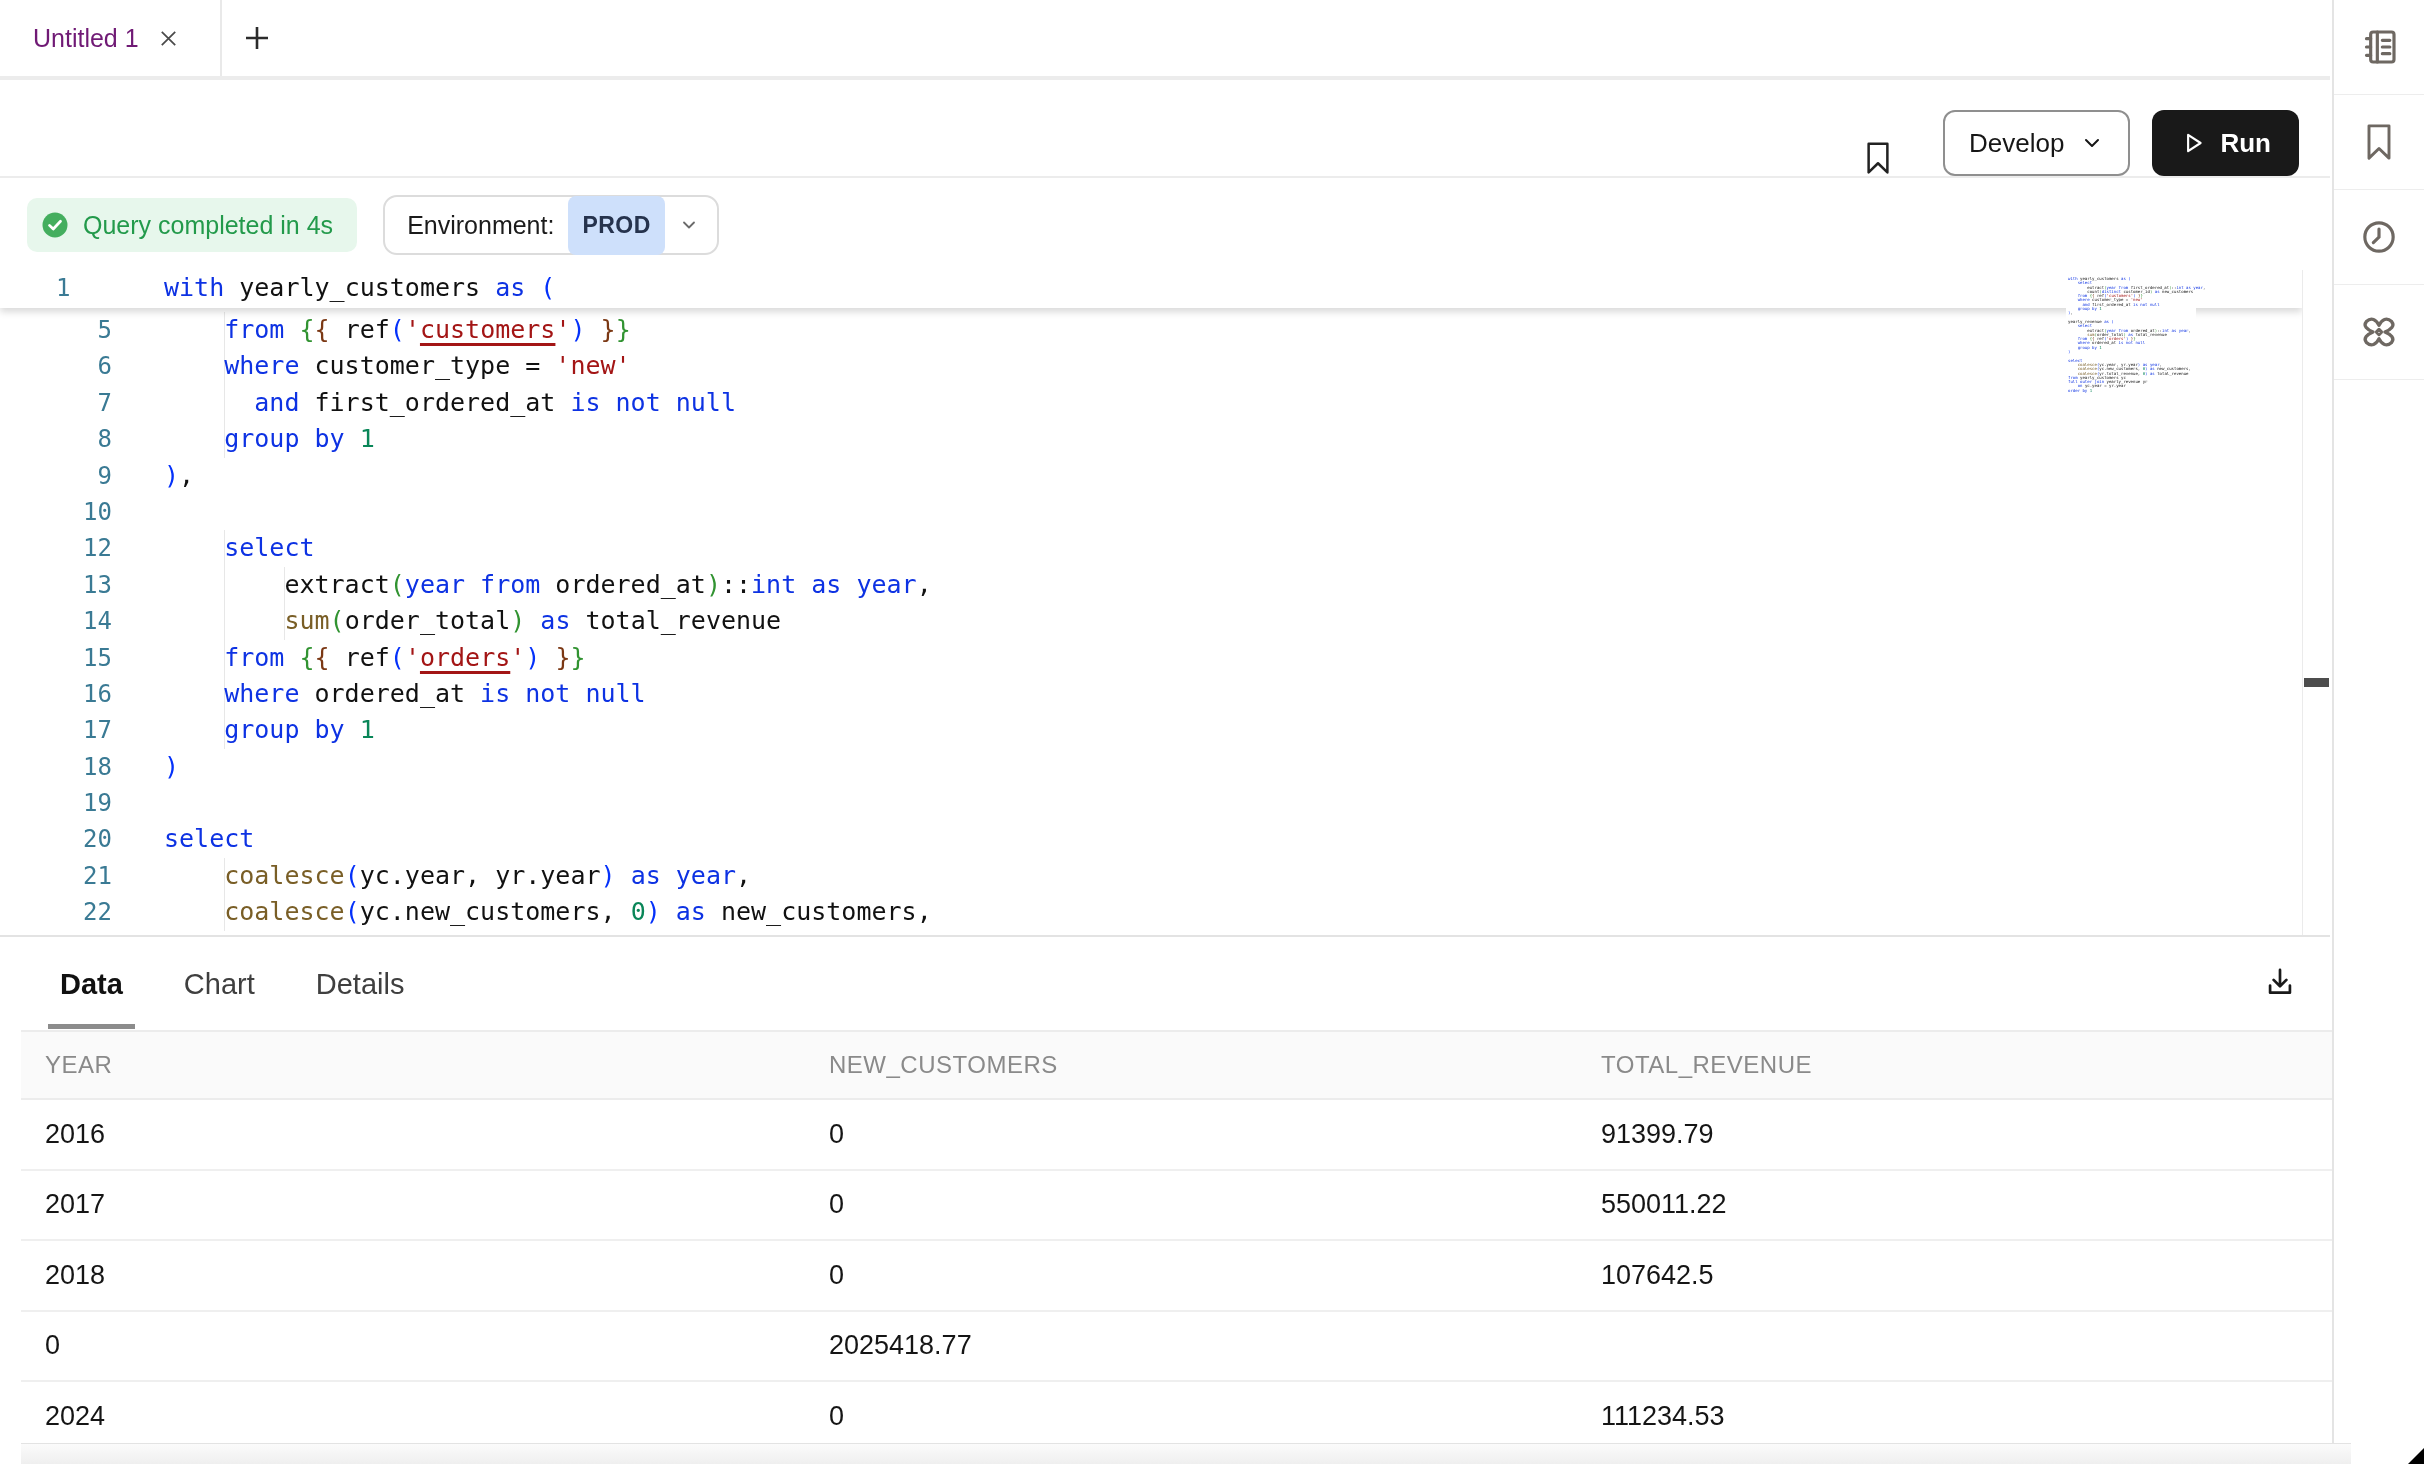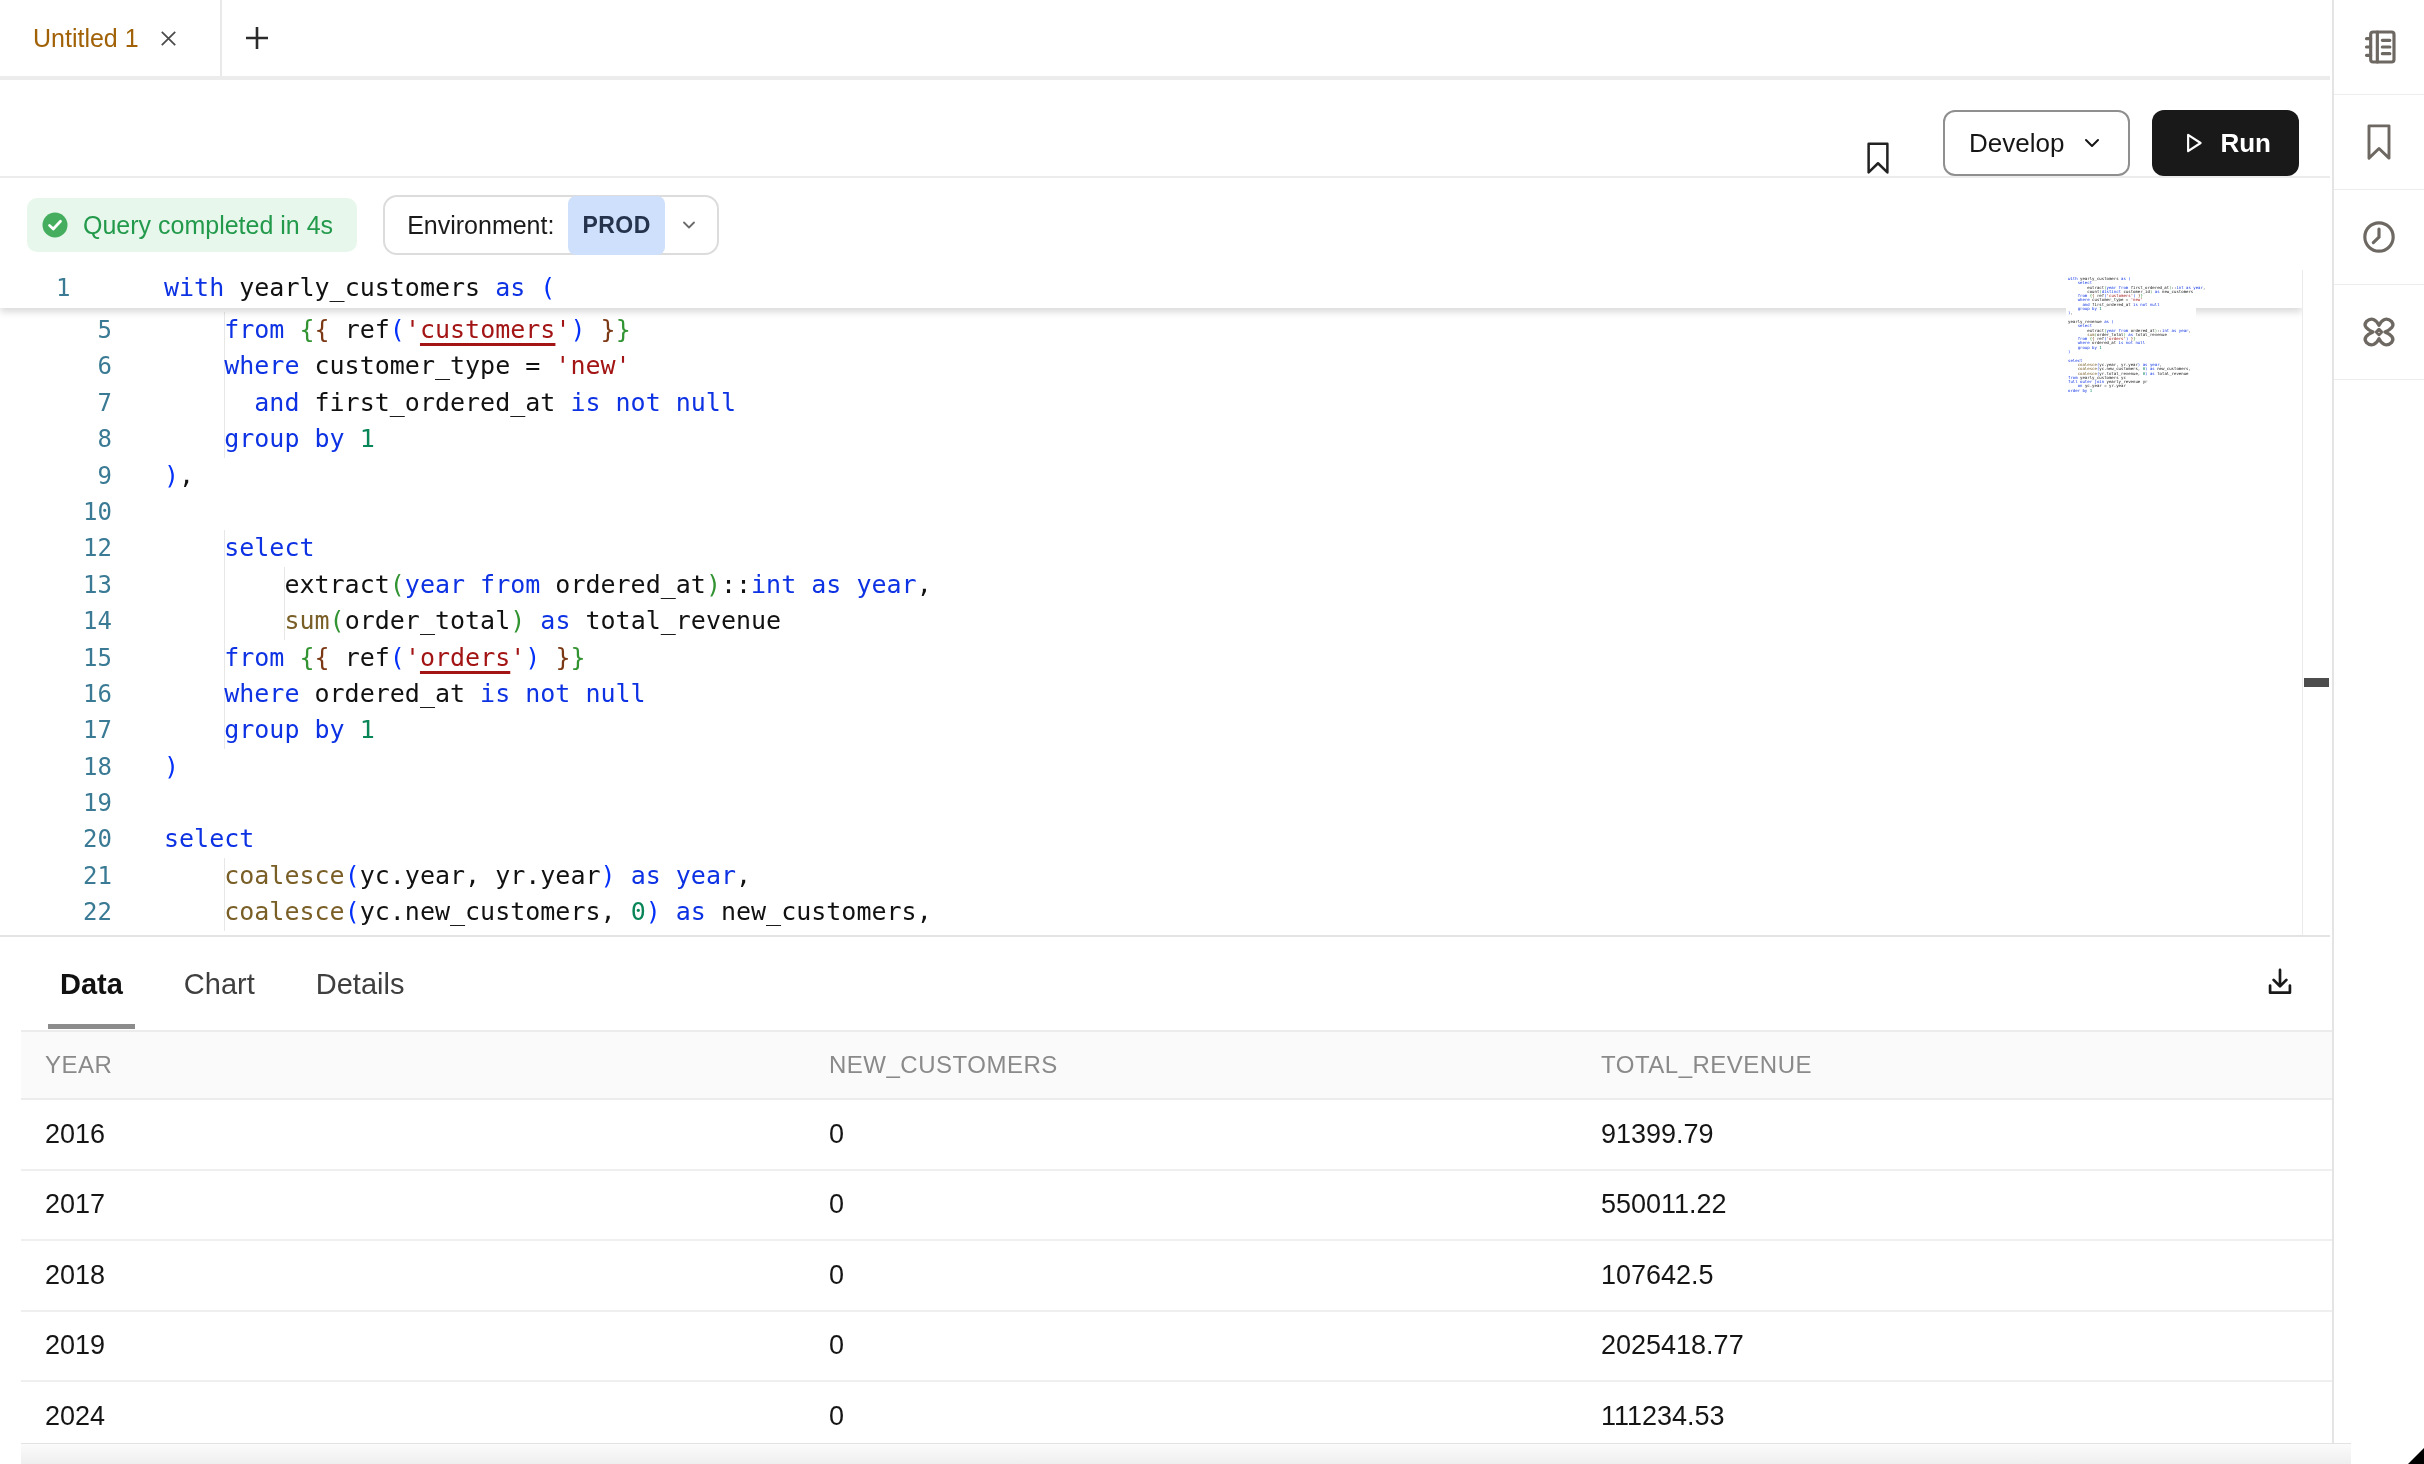--- a/index.html
+++ b/index.html
@@ -9,21 +9,21 @@
     font-family:"Liberation Sans", sans-serif; color:#1a1a1a; background:#fff;
   }
   
   .main { position:absolute; left:0; top:0; width:2330px; height:1464px; background:#fff; }
 
   
   .tabbar { position:absolute; left:0; top:0; width:100%; height:80px; background:#fff;
             border-bottom:4px solid #ececec; display:flex; align-items:stretch; }
   .tab { width:222px; display:flex; align-items:center; padding-left:33px;
          border-right:2px solid #e9e9e9; gap:18px; cursor:default; }
-  .tab-title { color:#a16207; font-size:25px; font-weight:500; }
+  .tab-title { color:#701a75; font-size:25px; font-weight:500; }
   .icon-btn { display:flex; align-items:center; justify-content:center; background:none; border:none; padding:0; cursor:pointer; }
   .newtab { width:70px; display:flex; align-items:center; justify-content:center; }
 
   
   .toolbar { position:absolute; left:0; top:84px; width:100%; height:94px; background:#fff;
              border-bottom:2px solid #ececec; display:flex; align-items:flex-end;
              justify-content:flex-end; gap:0; padding-right:31px; }
   .bm-btn { margin-right:50px; }
   .btn-develop { height:66px; padding:0 24px; border:2px solid #8f8f8f; border-radius:12px;
                  background:#fff; font-size:26px; color:#161616; display:flex; align-items:center;
@@ -329,21 +329,20 @@
             <div class="cell">2017</div>
             <div class="cell">0</div>
             <div class="cell">550011.22</div>
           </div>
           <div class="grid-row">
             <div class="cell">2018</div>
             <div class="cell">0</div>
             <div class="cell">107642.5</div>
           </div>
           <div class="grid-row">
-            <div class="cell">2019</div>
             <div class="cell">0</div>
             <div class="cell">2025418.77</div>
           </div>
           <div class="grid-row">
             <div class="cell">2024</div>
             <div class="cell">0</div>
             <div class="cell">111234.53</div>
           </div>
         </div>
       <div class="bottom-track"></div>

